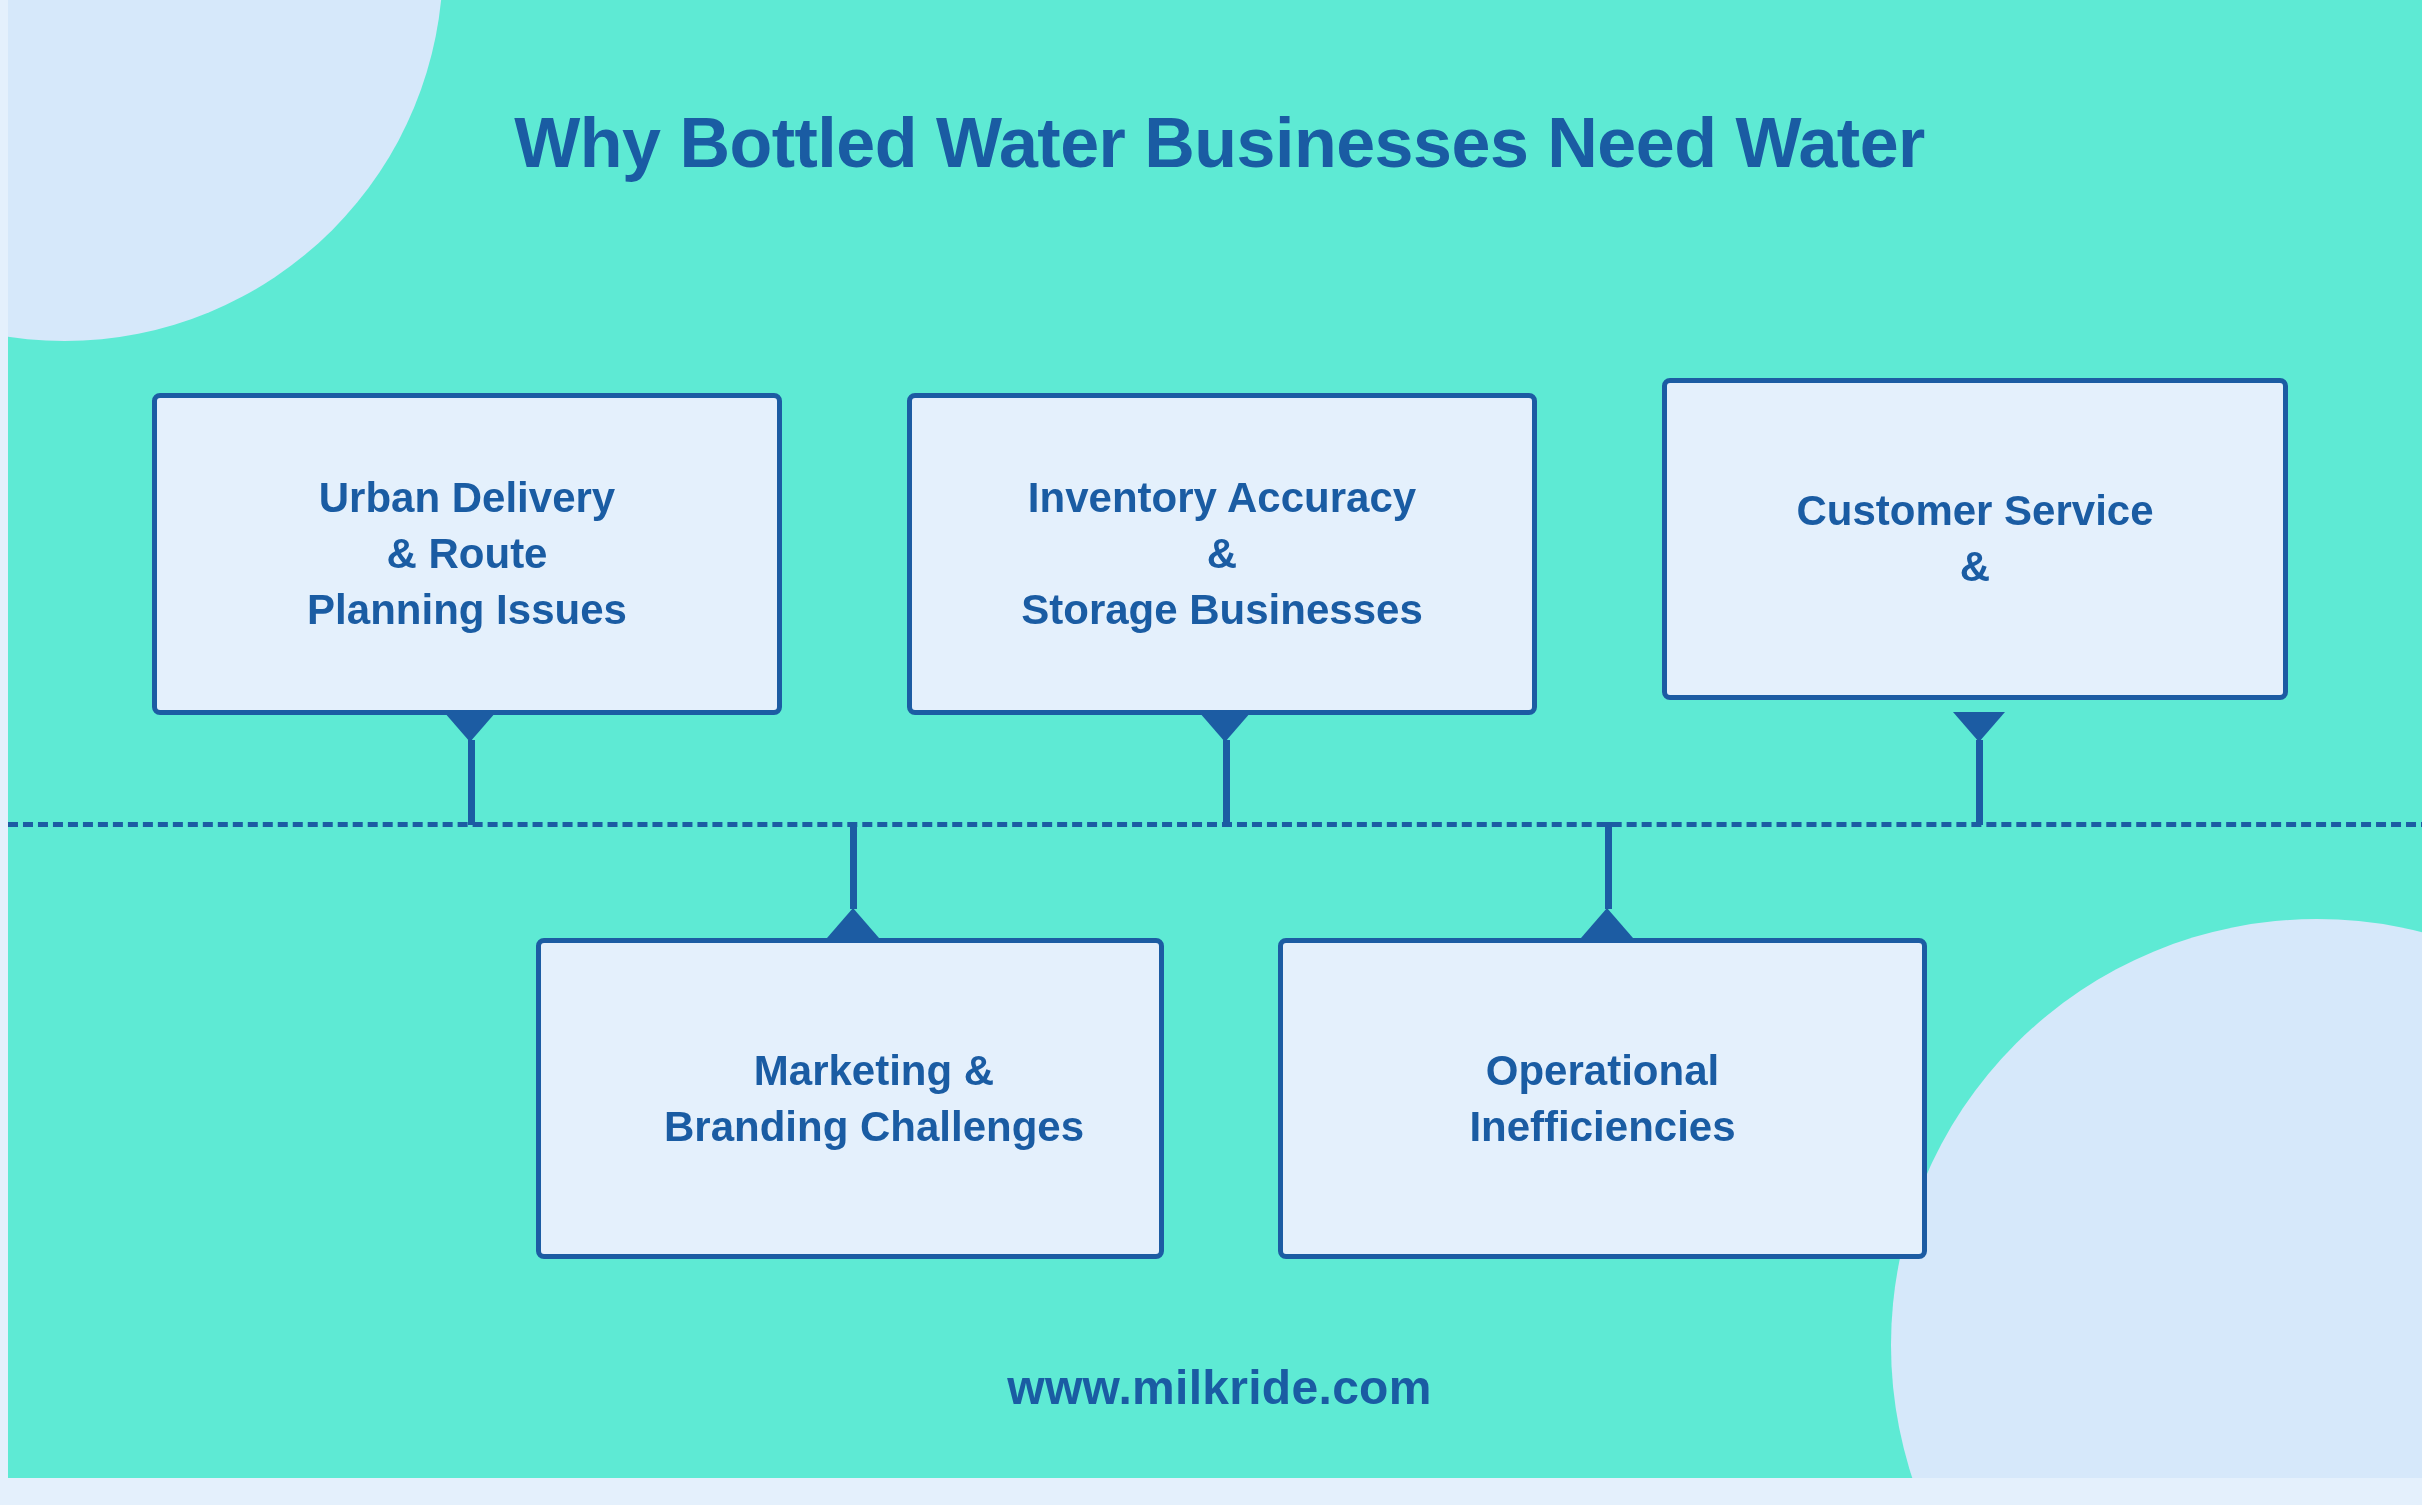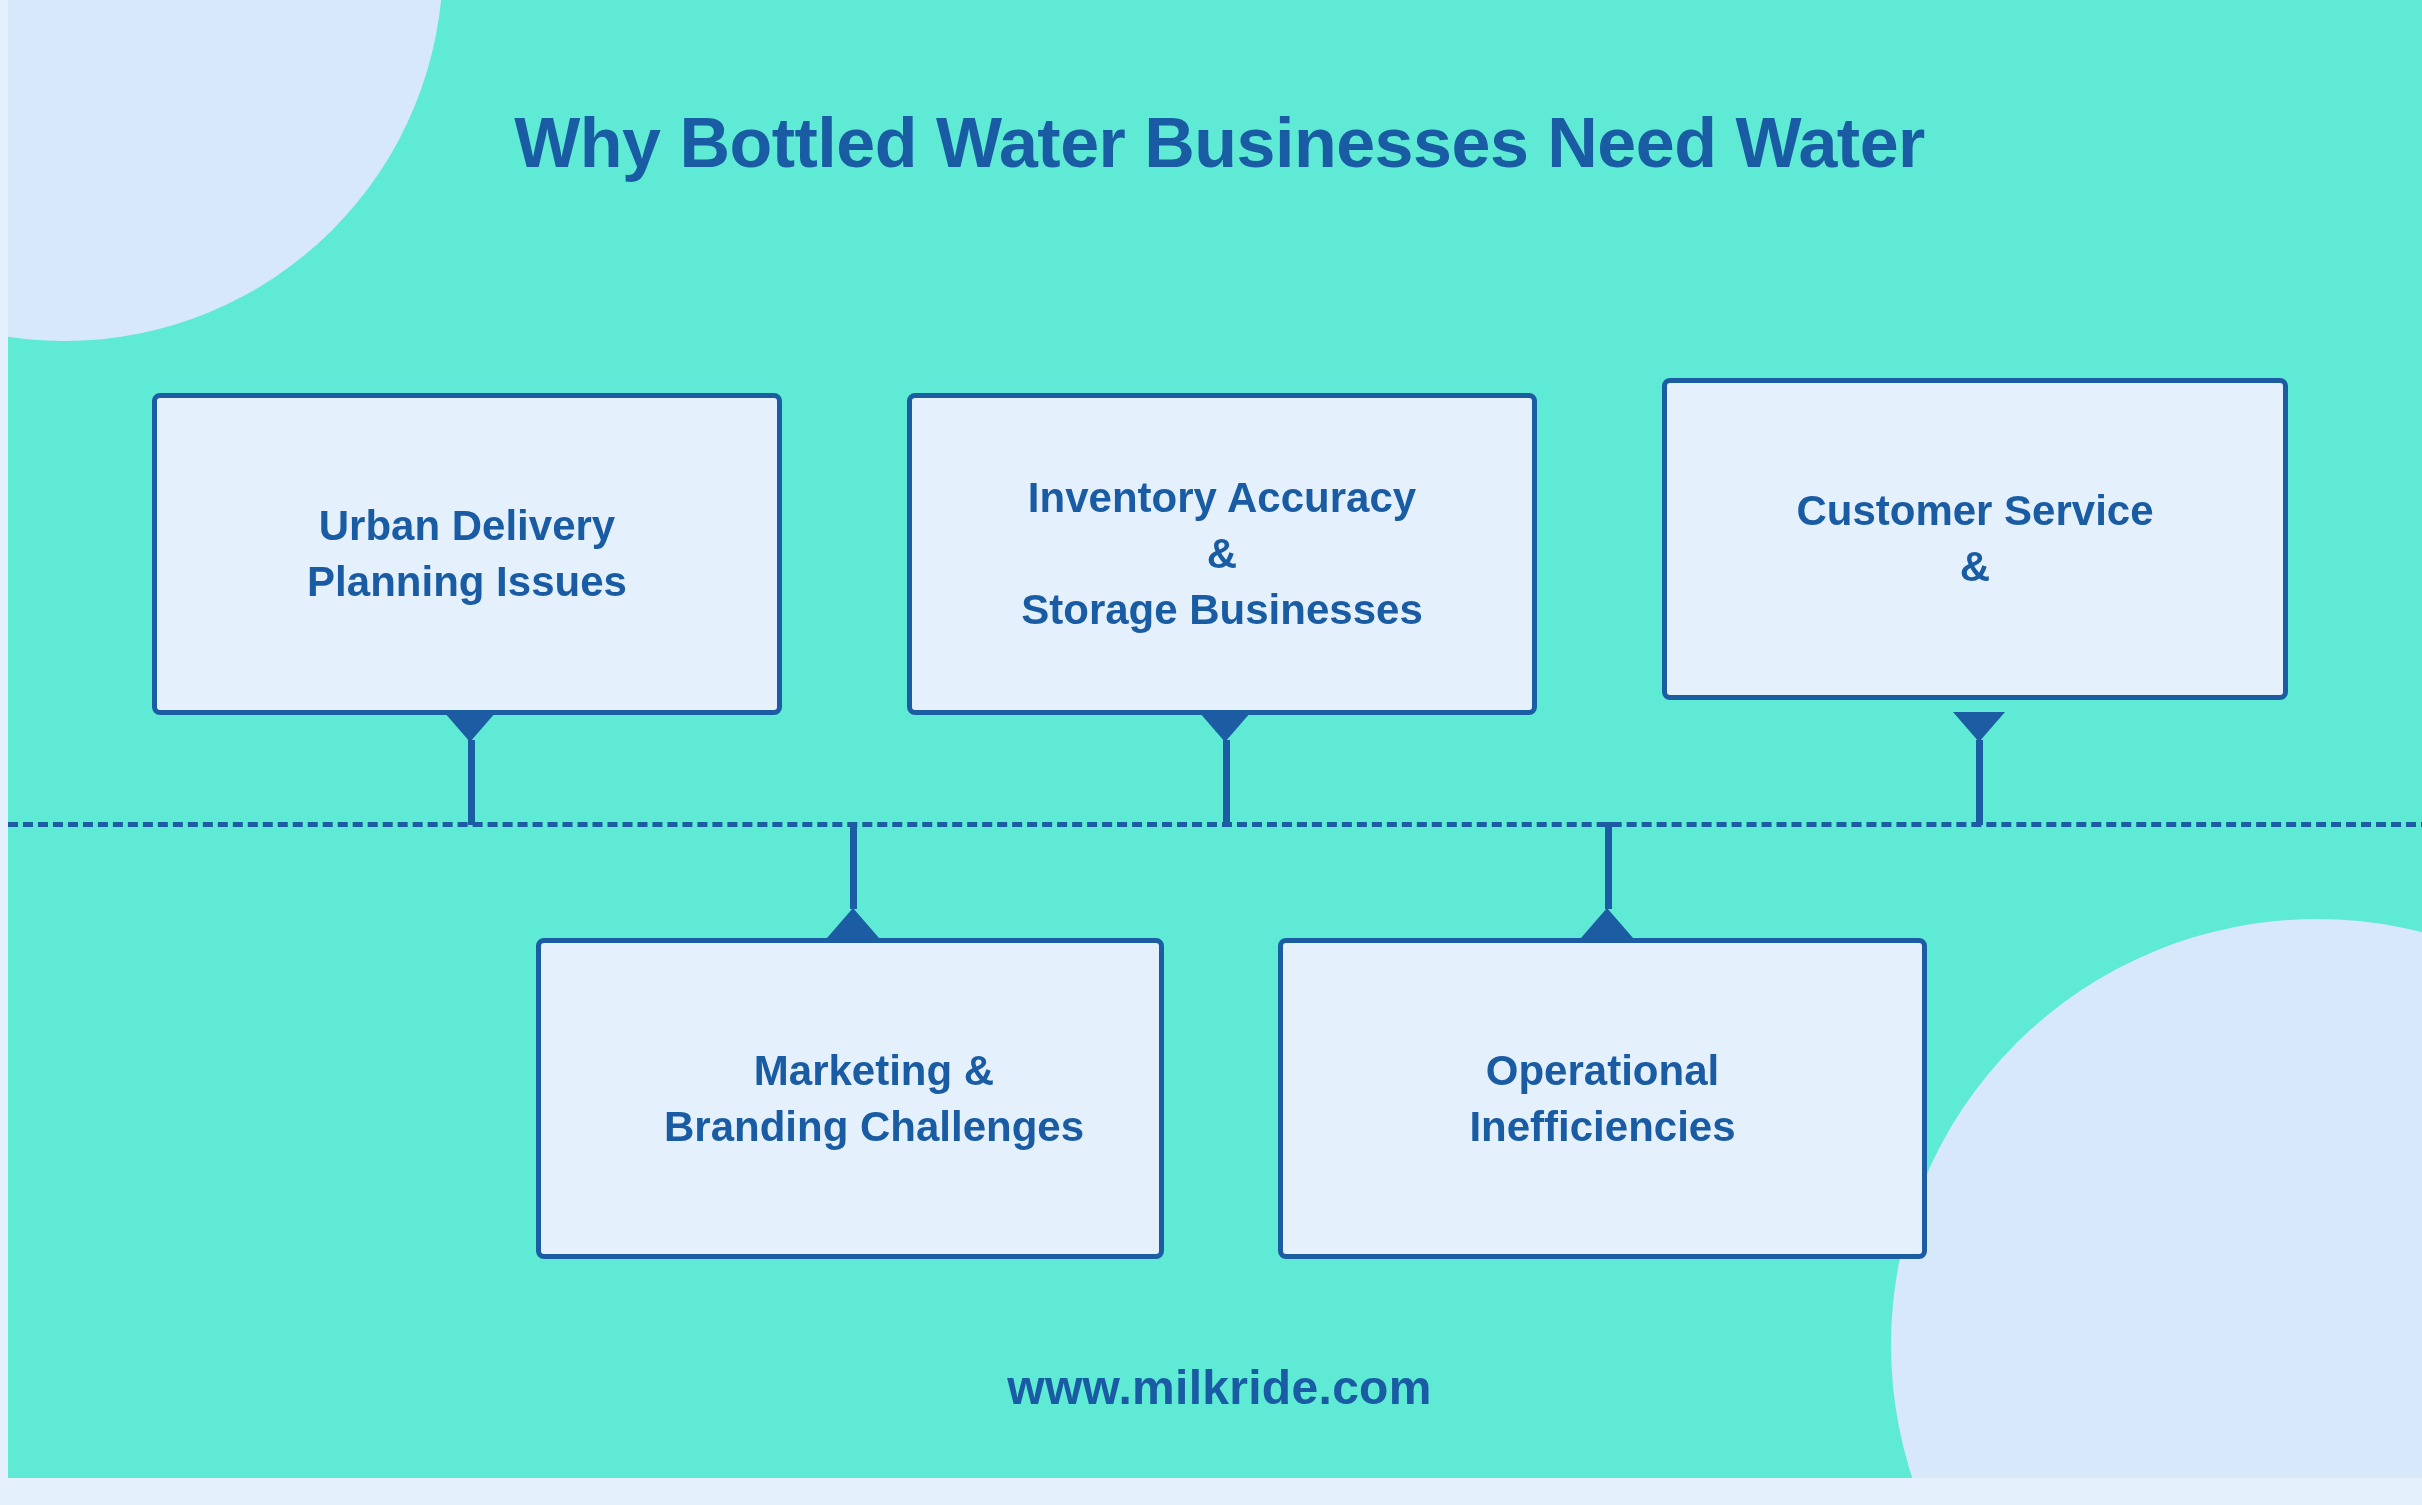--- a/index.html
+++ b/index.html
@@ -142,20 +142,21 @@
 
   <div id="title">
     <span class="line">Why Bottled Water Businesses Need Water</span>
   </div>
 
   <div id="divider"></div>
 
   <div class="node-box" style="left:144px; top:393px; width:630px; height:322px;">
     <div class="node-label">
       <span class="line">Urban Delivery</span>
+      <span class="line">&amp; Route</span>
       <span class="line">Planning Issues</span>
     </div>
   </div>
   <div class="tail down" style="left:436px; top:712px;"></div>
   <div class="connector" style="left:460px; top:740px; height:85px;"></div>
 
   <div class="node-box" style="left:899px; top:393px; width:630px; height:322px;">
     <div class="node-label">
       <span class="line">Inventory Accuracy</span>
       <span class="line">&amp;</span>

